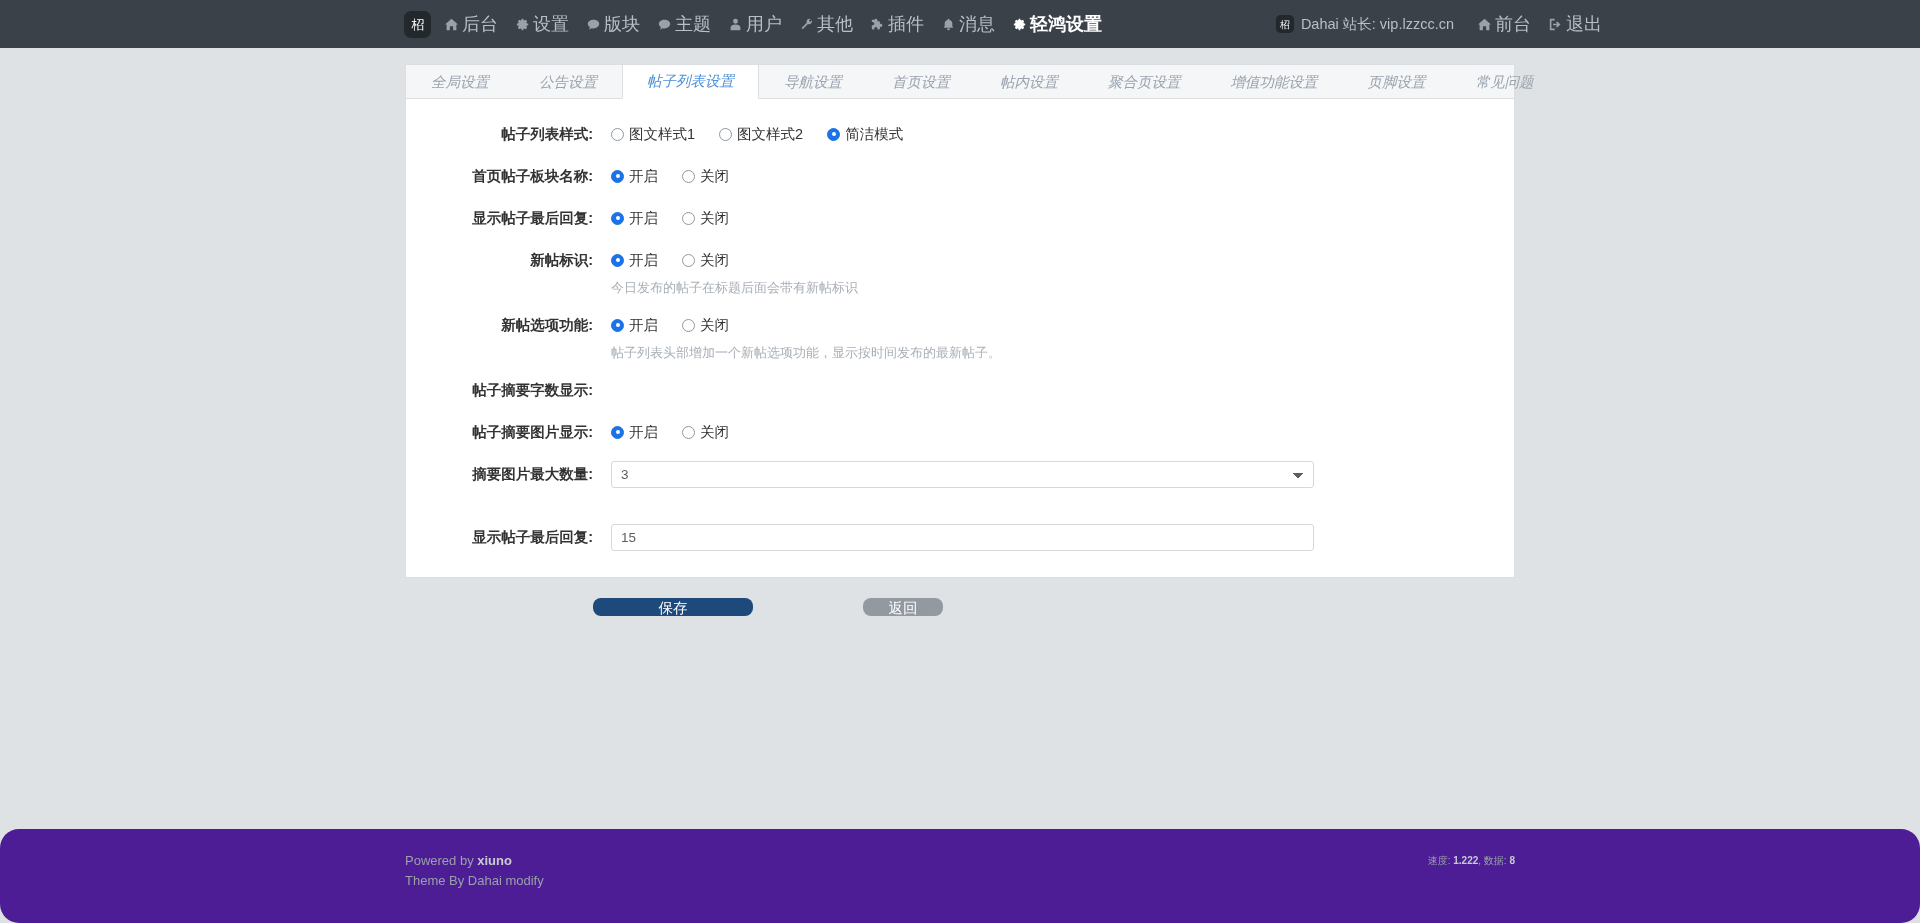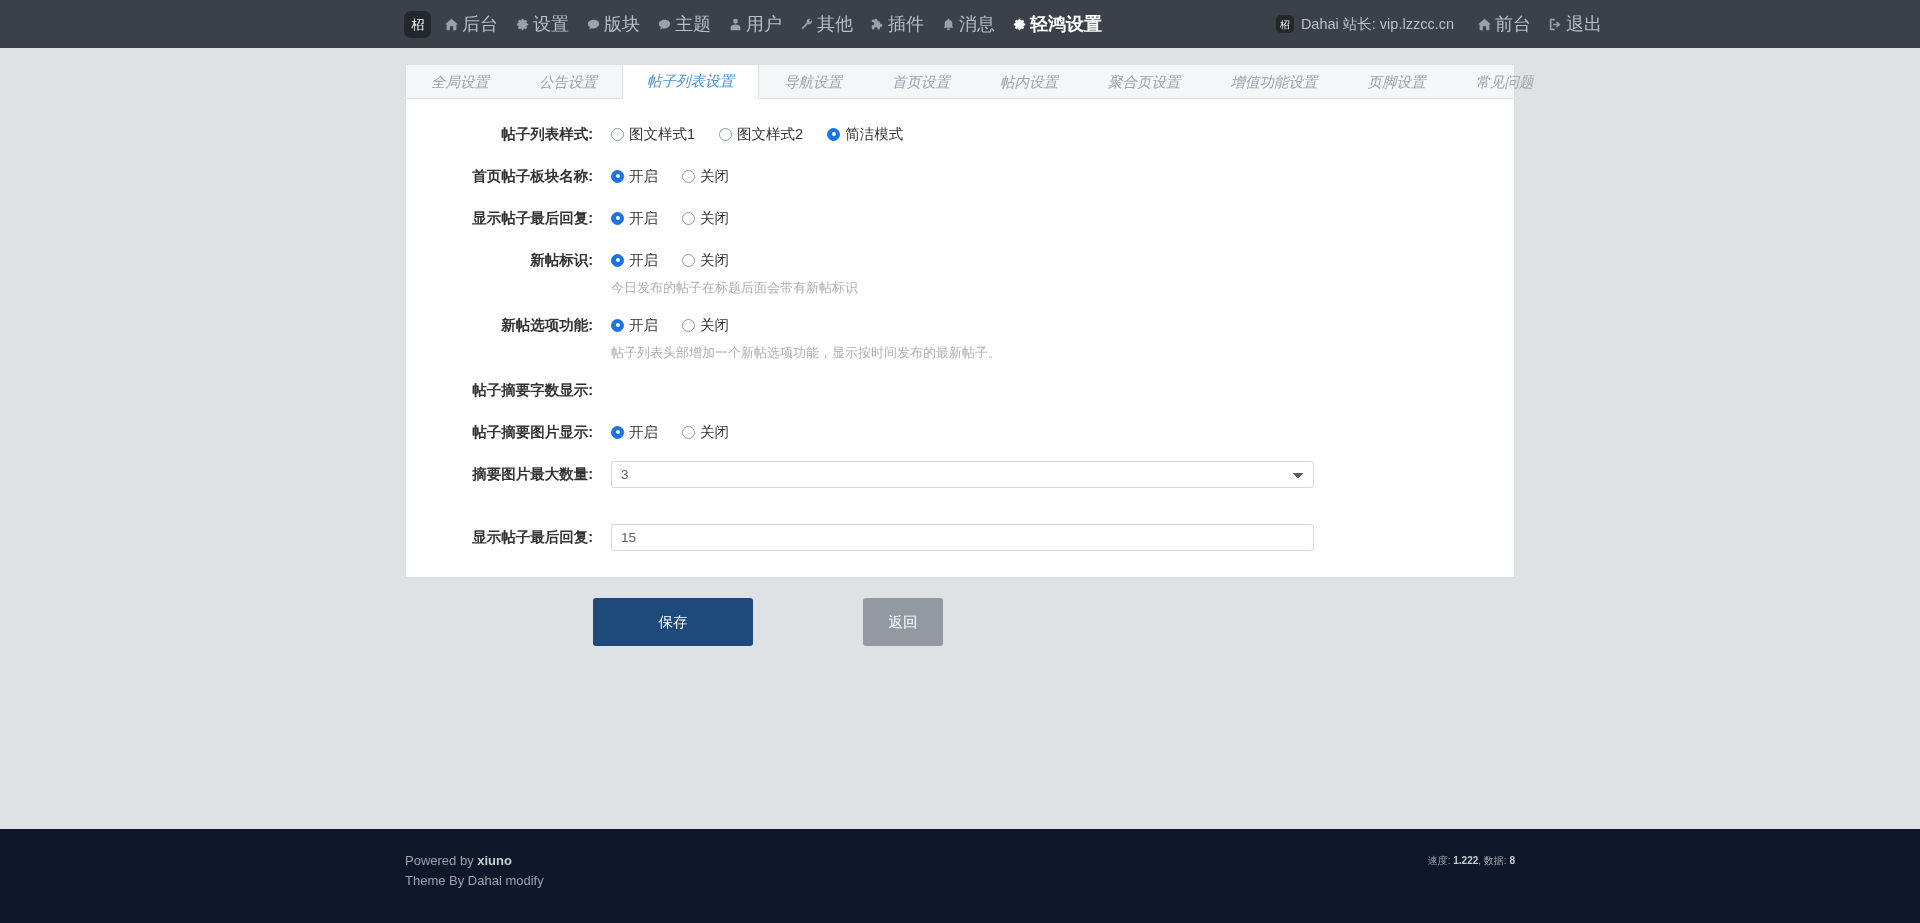--- a/index.html
+++ b/index.html
@@ -204,36 +204,37 @@
   }
 
   
   .actions {
     display: flex;
     margin-top: 20px;
     padding-left: 188px;
   }
   .btn {
     border: none;
-    border-radius: 3px;
-    height: 48px;
+    border-radius: 8px;
+    height: 18px;
     font-size: 14.5px;
     font-family: "Liberation Sans", "DejaVu Sans", sans-serif;
     cursor: pointer;
     color: #fff;
   }
   .btn-primary { background: #1d4a7a; width: 160px; }
   .btn-default { background: #9399a0; width: 80px; margin-left: 110px; }
 
   
   .footer {
     position: absolute;
     left: 0; right: 0; bottom: 0;
     height: 94px;
-    background: #0f172a;
+    background: #4c1d95;
+    border-radius: 19px;
   }
   .footer-inner {
     width: 1110px;
     margin: 0 auto;
     padding-top: 22px;
     display: flex;
     justify-content: space-between;
     align-items: flex-start;
   }
   .footer-left { color: #9aa1a9; font-size: 13px; line-height: 20px; }

